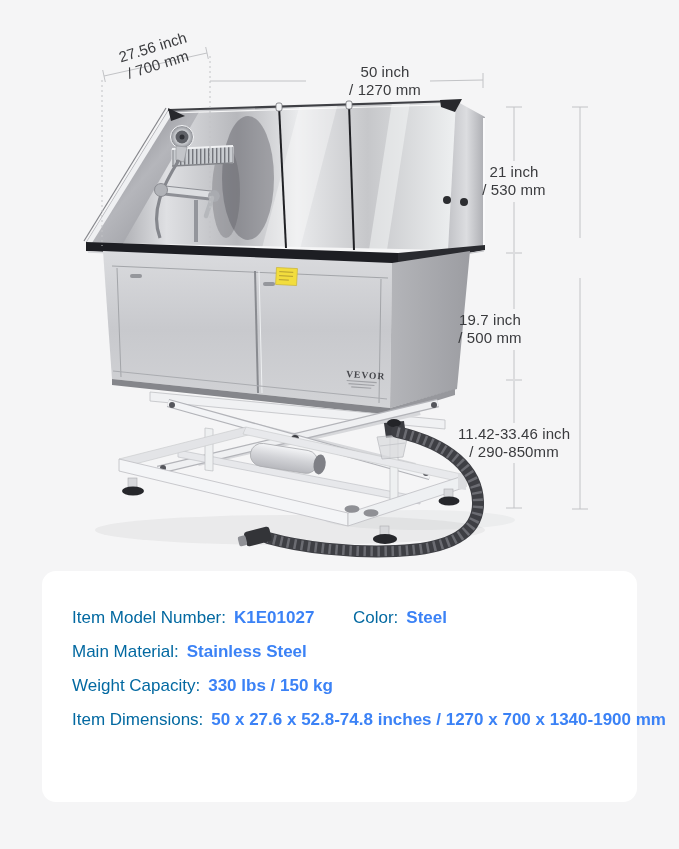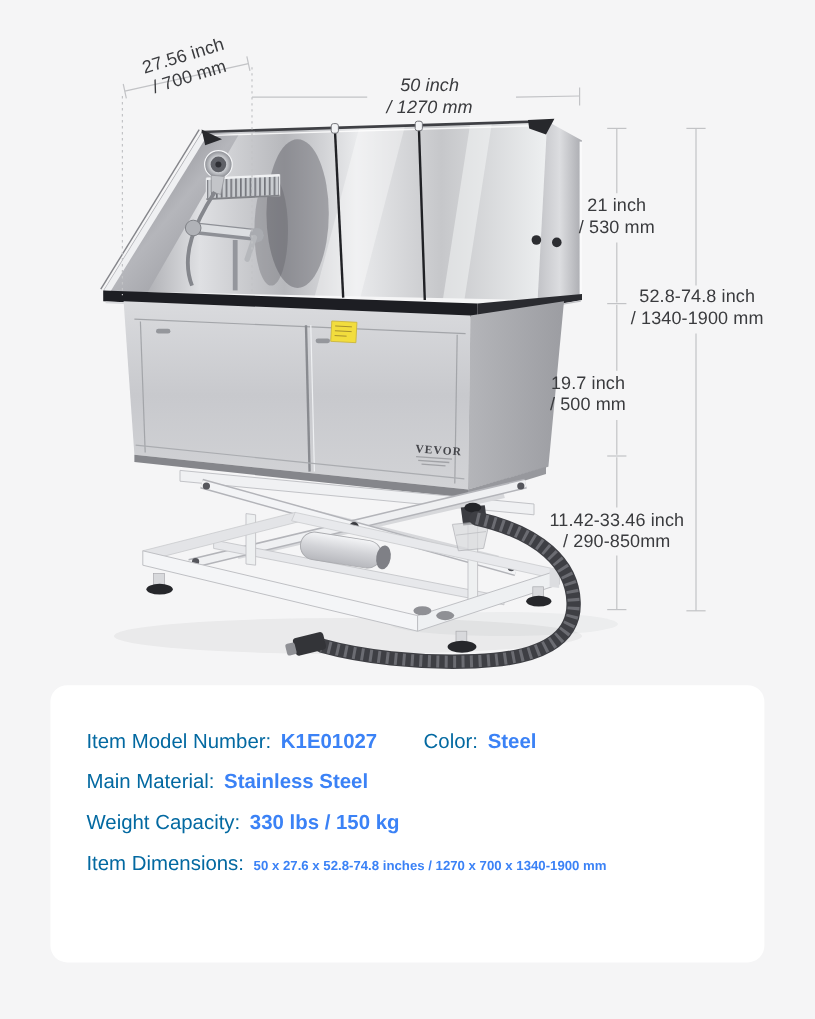--- a/index.html
+++ b/index.html
@@ -8,35 +8,35 @@
   .photo{position:absolute;left:0;top:0;}
   .dim{
     position:absolute;
     font:15px/18px "Liberation Sans",sans-serif;
     color:#3A3B3E;
     text-align:center;
     white-space:pre-line;
     letter-spacing:.1px;
   }
   .dim-depth{left:98px;top:38px;width:115px;transform:rotate(-17deg);}
-  .dim-width{left:293px;top:63px;width:130px;font-style:italic;}
+  .dim-width{left:320px;top:63px;width:130px;}
   .dim-splash{left:459px;top:163px;width:110px;}
   .dim-overall{left:515px;top:239px;width:132px;}
   .dim-tub{left:435px;top:311px;width:110px;}
   .dim-lift{left:439px;top:425px;width:150px;}
   .card{
     position:absolute;left:42px;top:571px;width:595px;height:231px;
     background:#FFFFFF;border-radius:14px;box-sizing:border-box;
     padding:36px 30px 0 30px;display:flex;flex-direction:column;gap:13px;
   }
   .row{position:relative;font-size:17px;line-height:21px;white-space:nowrap;}
   .lbl{color:#0369a1;}
   .val{color:#3b82f6;font-weight:bold;margin-left:8px;}
   .pair2{position:absolute;left:281px;top:0;}
-  .row-dims .val{font-size:11px;}
+  .row-dims .val{font-size:17px;}
 </style>
 </head>
 <body>
 
 <div class="stage">
 
   <svg class="photo" width="679" height="565" viewBox="0 0 679 565">
     <defs>
       <linearGradient id="gBack" x1="0" y1="0" x2="1" y2="0">
         <stop offset="0" stop-color="#9b9ca1"></stop>
@@ -239,22 +239,20 @@
       <line x1="572" y1="509" x2="588" y2="509"></line>
     </g>
   </svg>
 
   <div class="dim dim-depth">27.56 inch
 / 700 mm</div>
   <div class="dim dim-width">50 inch
 / 1270 mm</div>
   <div class="dim dim-splash">21 inch
 / 530 mm</div>
-  <div class="dim dim-overall">52.8-74.8 inch
-/ 1340-1900 mm</div>
   <div class="dim dim-tub">19.7 inch
 / 500 mm</div>
   <div class="dim dim-lift">11.42-33.46 inch
 / 290-850mm</div>
 
   <div class="card">
     <div class="row">
       <span class="lbl">Item Model Number:</span><span class="val">K1E01027</span>
       <span class="pair2">
         <span class="lbl">Color:</span><span class="val">Steel</span>

